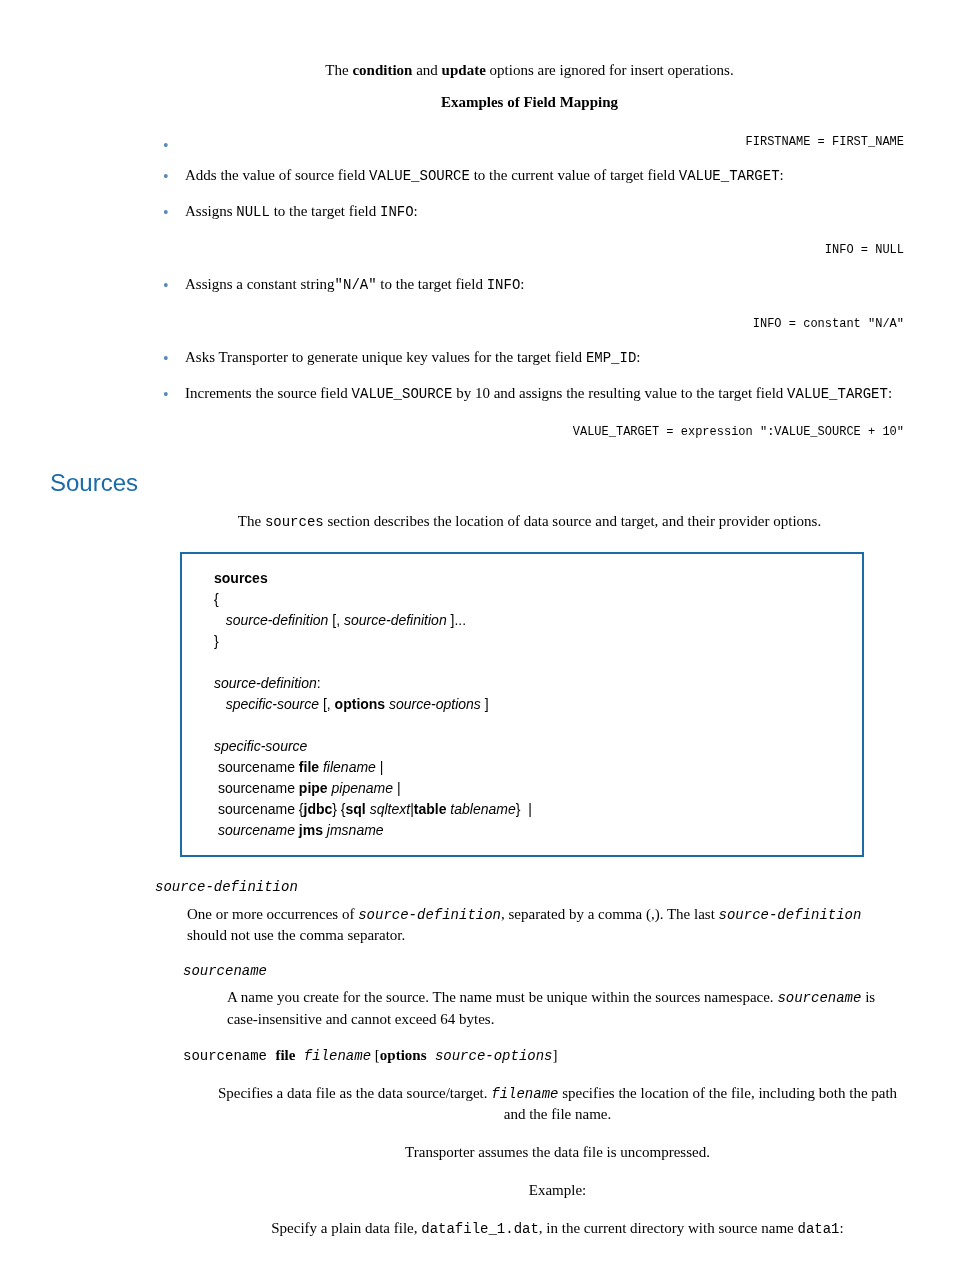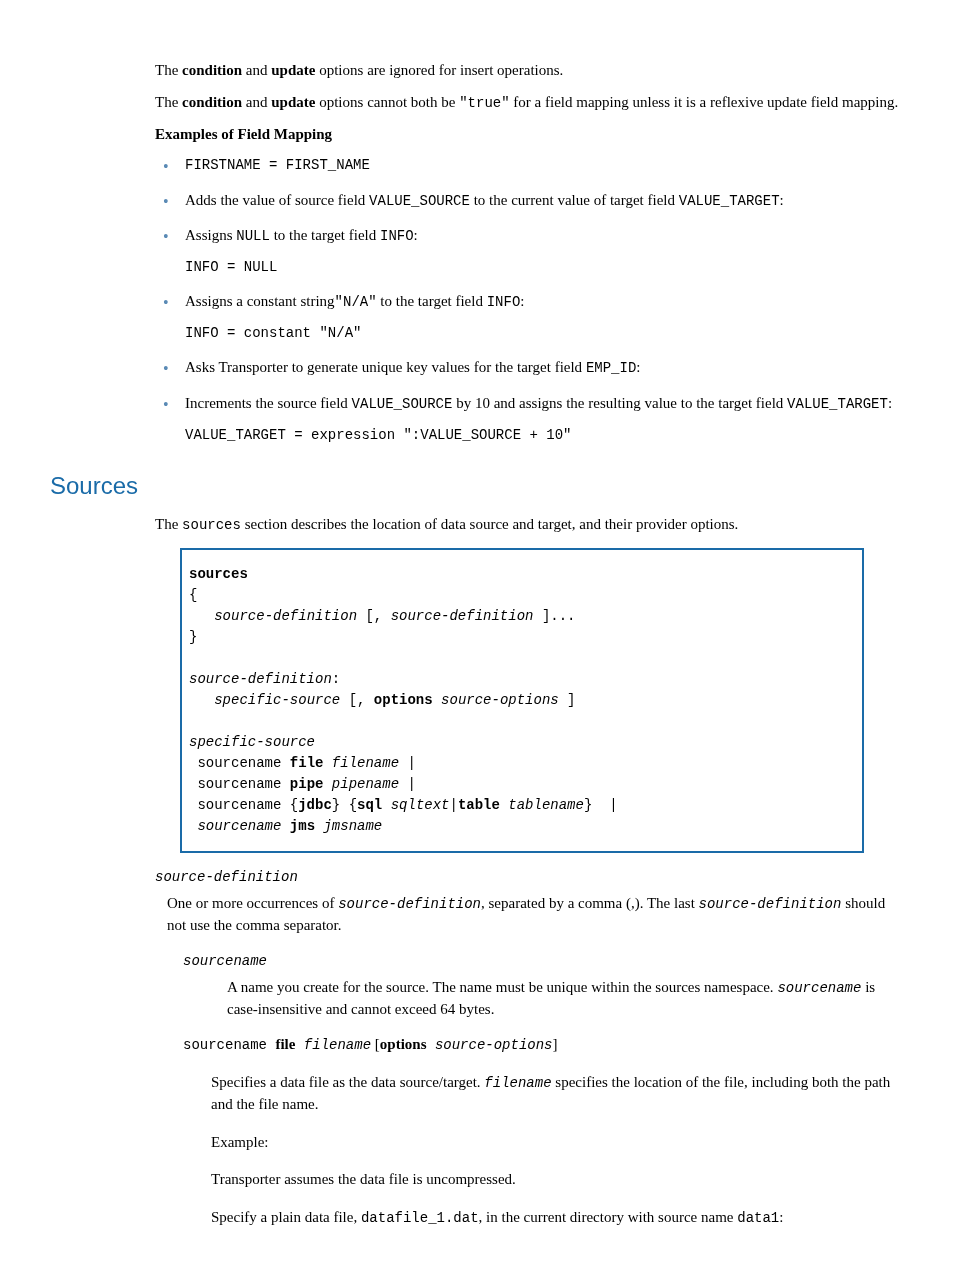--- a/index.html
+++ b/index.html
@@ -10,20 +10,21 @@
       margin: 0;
       padding: 50px 50px 40px 50px;
       max-width: 954px;
       box-sizing: border-box;
     }
     .content {
       margin-left: 105px;
     }
     p {
       margin: 10px 0;
+      text-align: center;
     }
     .mono {
       font-family: 'Courier New', monospace;
       font-size: 14px;
     }
     .bold {
       font-weight: bold;
     }
     ul {
       list-style: none;
@@ -38,70 +39,68 @@
     ul li::before {
       content: "•";
       position: absolute;
       left: 8px;
       top: 0;
       color: #5a8ab5;
       font-size: 16px;
     }
     .code-line {
       font-family: 'Courier New', monospace;
-      font-size: 14px;
-      margin-top: 10px;
+      font-size: 12px;
+      margin-top: 20px;
+      text-align: right;
     }
     h2.section {
       font-family: 'Segoe UI Light', 'Helvetica Neue', Arial, sans-serif;
       font-weight: 300;
       font-size: 24px;
       color: #1a6ba8;
       margin: 24px 0 8px 0;
     }
     .syntax-box {
       border: 2px solid #1a6ba8;
-      padding: 14px 7px;
-      margin: 12px 0;
-      font-family: Liberation Mono, monospace;
+      padding: 14px 32px;
+      margin: 20px 0;
+      font-family: Liberation Sans, sans-serif;
       font-size: 14px;
       line-height: 1.5;
       white-space: pre;
     }
     .syntax-box .it { font-style: italic; }
     .syntax-box .bld { font-weight: bold; }
     dl {
       margin: 14px 0;
     }
     dt {
       font-family: 'Courier New', monospace;
       font-size: 14px;
       margin-top: 14px;
       margin-bottom: 6px;
     }
     dt .serif {
       font-family: Georgia, serif;
       font-size: 15px;
     }
     dd {
-      margin-left: 12px;
+      margin-left: 32px;
       margin-bottom: 6px;
     }
     dd p { margin: 16px 0; }
     .it { font-style: italic; }
   </style>
 </head>
 <body>
 
 <div class="content">
   <p>
     <span>The </span><span class="bold">condition</span><span> and </span><span class="bold">update</span><span> options are ignored for insert operations.</span>
-  </p>
-  <p>
-    <span>The </span><span class="bold">condition</span><span> and </span><span class="bold">update</span><span> options cannot both be </span><span class="mono">"true"</span><span> for a field mapping unless it is a reflexive update field mapping.</span>
   </p>
 
   <p class="bold">Examples of Field Mapping</p>
 
   <ul>
     <li>
       <div class="code-line">FIRSTNAME = FIRST_NAME</div>
     </li>
     <li>
       <div><span>Adds the value of source field </span><span class="mono">VALUE_SOURCE</span><span> to the current value of target field </span><span class="mono">VALUE_TARGET</span><span>:</span></div>
@@ -156,19 +155,19 @@
     <dt class="it" style="margin-left:28px;">sourcename</dt>
     <dd style="margin-left:72px;">
       <span>A name you create for the source. The name must be unique within the sources namespace. </span><span class="mono it">sourcename</span><span> is case-insensitive and cannot exceed 64 bytes.</span>
     </dd>
 
     <dt style="margin-left:28px;">
       <span>sourcename </span><span class="serif bold">file</span><span> </span><span class="it">filename</span><span class="serif"> [</span><span class="serif bold">options</span><span> </span><span class="it">source-options</span><span class="serif">]</span>
     </dt>
     <dd style="margin-left:56px;">
       <p><span>Specifies a data file as the data source/target. </span><span class="mono it">filename</span><span> specifies the location of the file, including both the path and the file name.</span></p>
+      <p>Transporter assumes the data file is uncompressed.</p>
       <p>Example:</p>
-      <p>Transporter assumes the data file is uncompressed.</p>
       <p><span>Specify a plain data file, </span><span class="mono">datafile_1.dat</span><span>, in the current directory with source name </span><span class="mono">data1</span><span>:</span></p>
 
     </dd>
   </dl>
 </div>
 
 </body></html>

